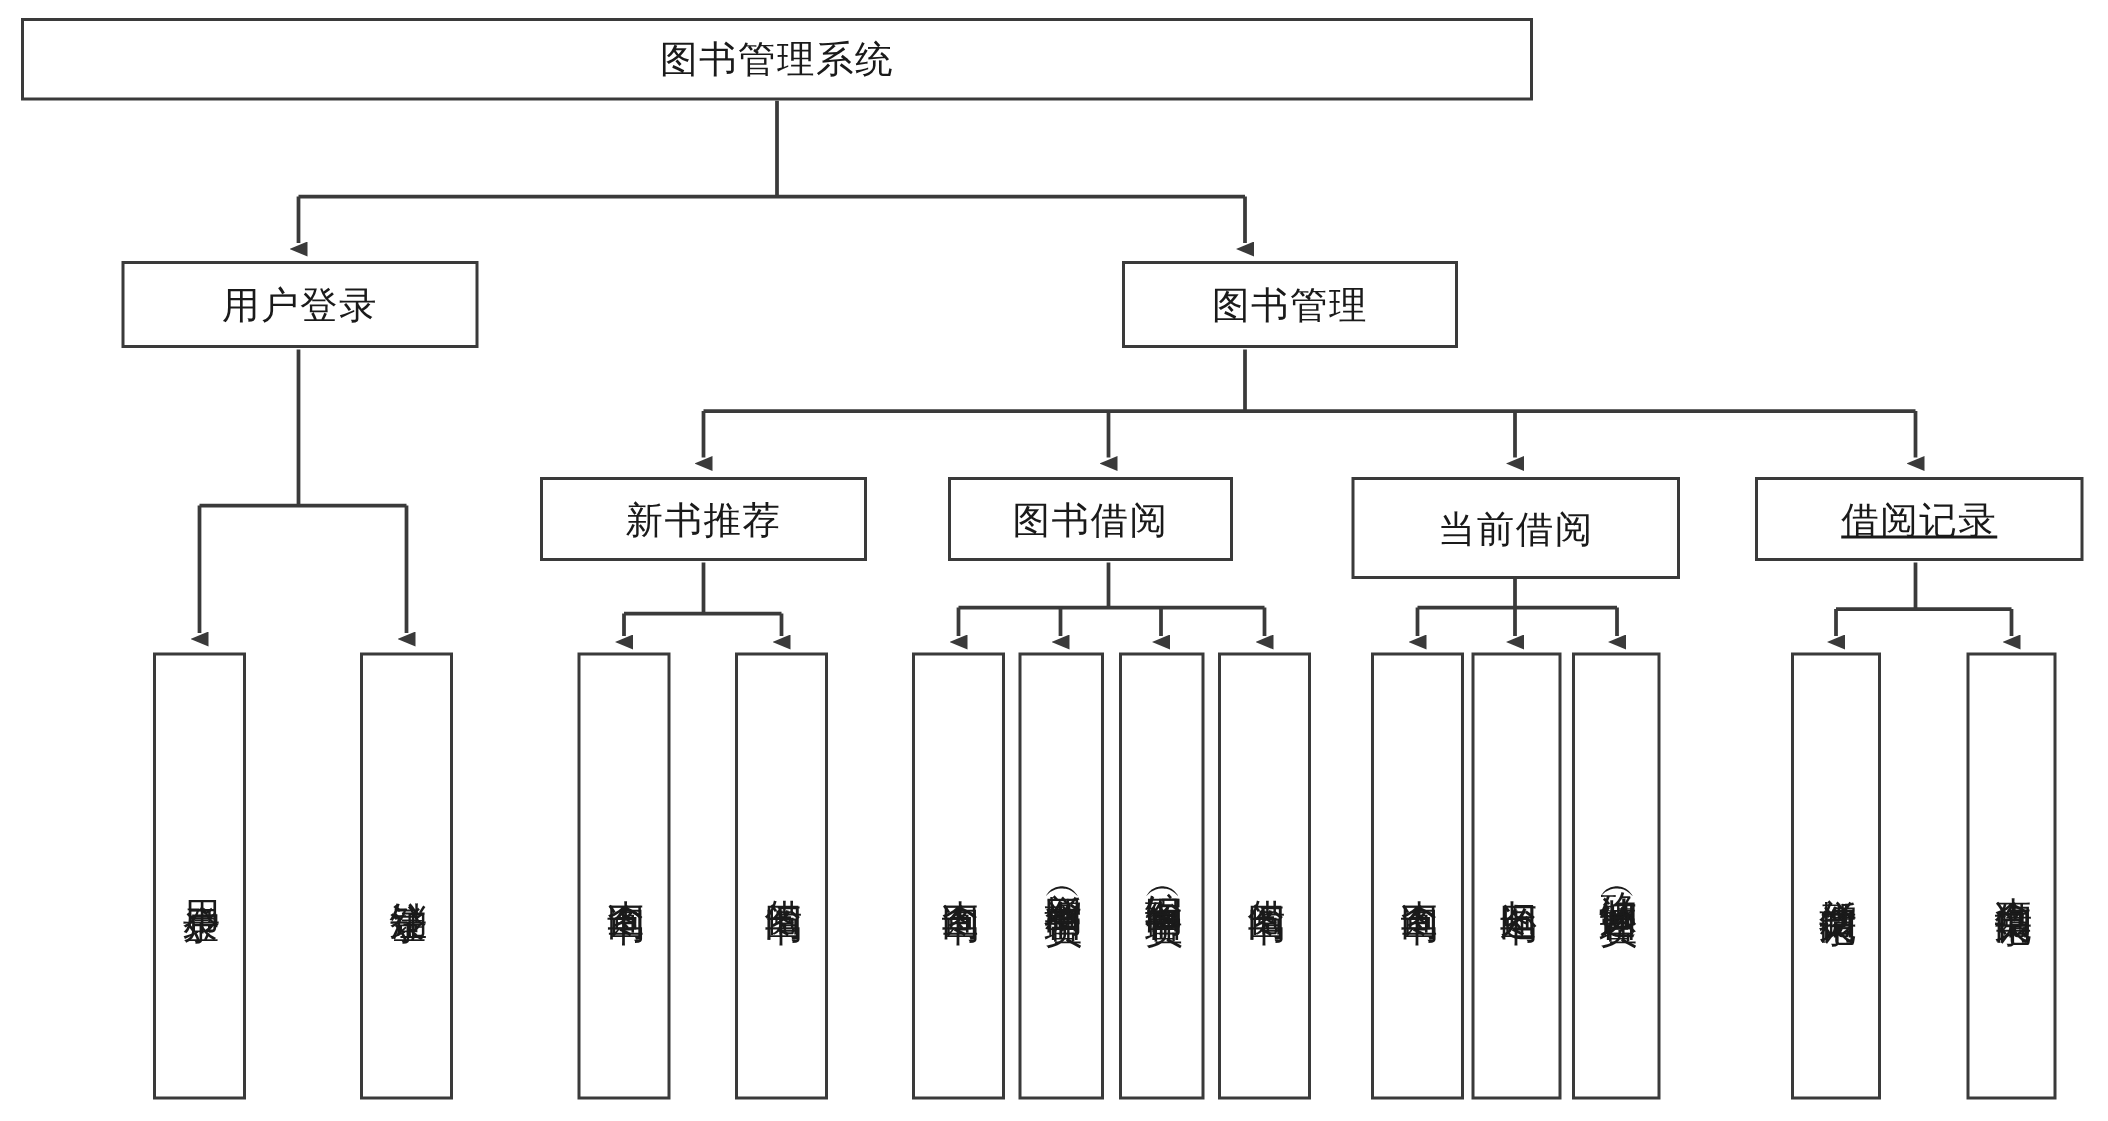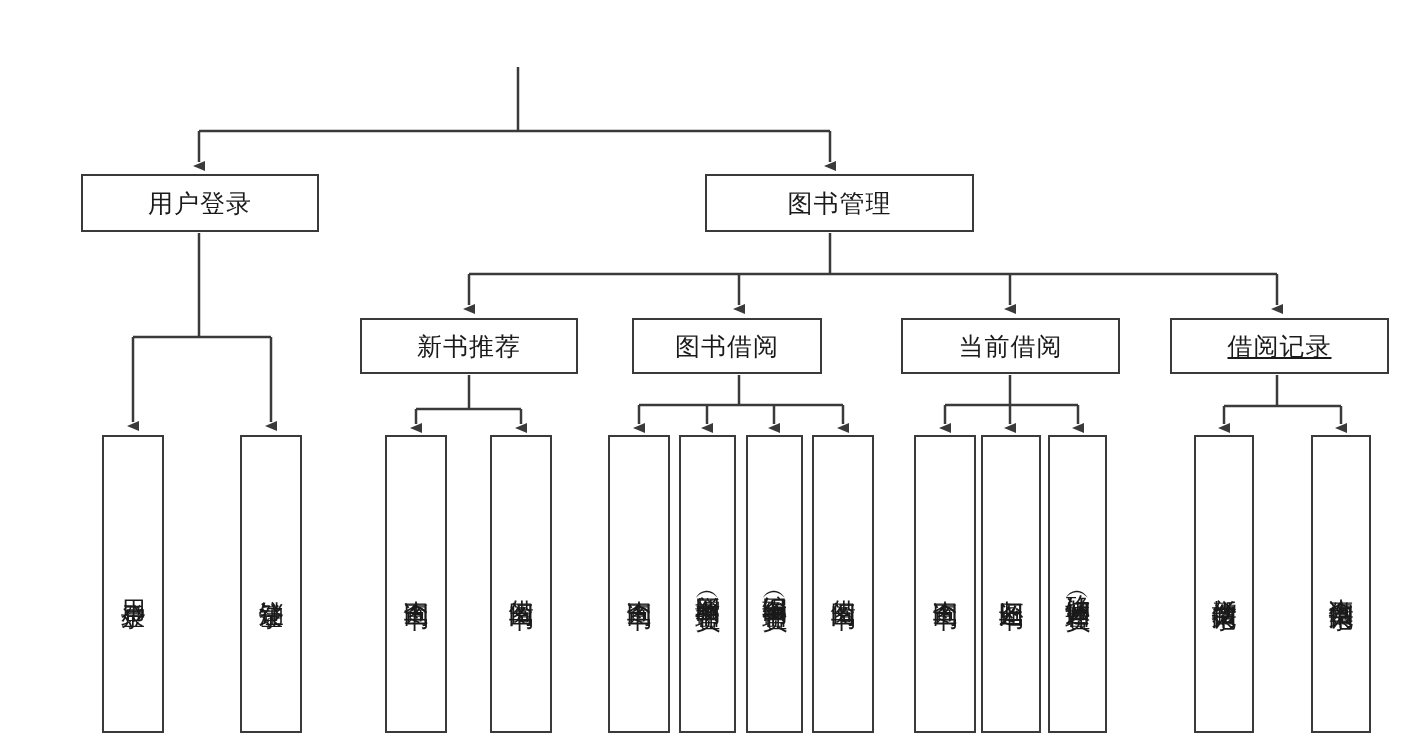--- a/index.html
+++ b/index.html
@@ -109,38 +109,41 @@
       <path d="M1010,405 L1010,424" marker-end="url(#arrow)"></path>
       <path d="M1078,405 L1078,424" marker-end="url(#arrow)"></path>
 
       <path d="M1277,375 L1277,406"></path>
       <path d="M1224,406 L1341,406"></path>
       <path d="M1224,406 L1224,424" marker-end="url(#arrow)"></path>
       <path d="M1341,406 L1341,424" marker-end="url(#arrow)"></path>
     </g>
   </svg>
 
+  <div class="node h" style="left:14px; top:12px; width:1008px; height:55px;">
+    <span>图书管理系统</span>
+  </div>
 
   <div class="node h" style="left:81px; top:174px; width:238px; height:58px;">
     <span>用户登录</span>
   </div>
 
-  <div class="node h" style="left:705px; top:174px; width:269px; height:58px;">
+  <div class="node h" style="left:748px; top:174px; width:224px; height:58px;">
     <span>图书管理</span>
   </div>
 
   <div class="node h" style="left:360px; top:318px; width:218px; height:56px;">
     <span>新书推荐</span>
   </div>
 
   <div class="node h" style="left:632px; top:318px; width:190px; height:56px;">
     <span>图书借阅</span>
   </div>
 
-  <div class="node h" style="left:901px; top:318px; width:219px; height:56px;">
+  <div class="node h" style="left:901px; top:318px; width:219px; height:68px;">
     <span>当前借阅</span>
   </div>
 
   <div class="node h" style="left:1170px; top:318px; width:219px; height:56px;text-decoration:underline;">
     <span>借阅记录</span>
   </div>
 
   <div class="node v" style="left:102px; top:435px; width:62px; height:298px;">
     <span class="vtext">用户登录</span>
   </div>

